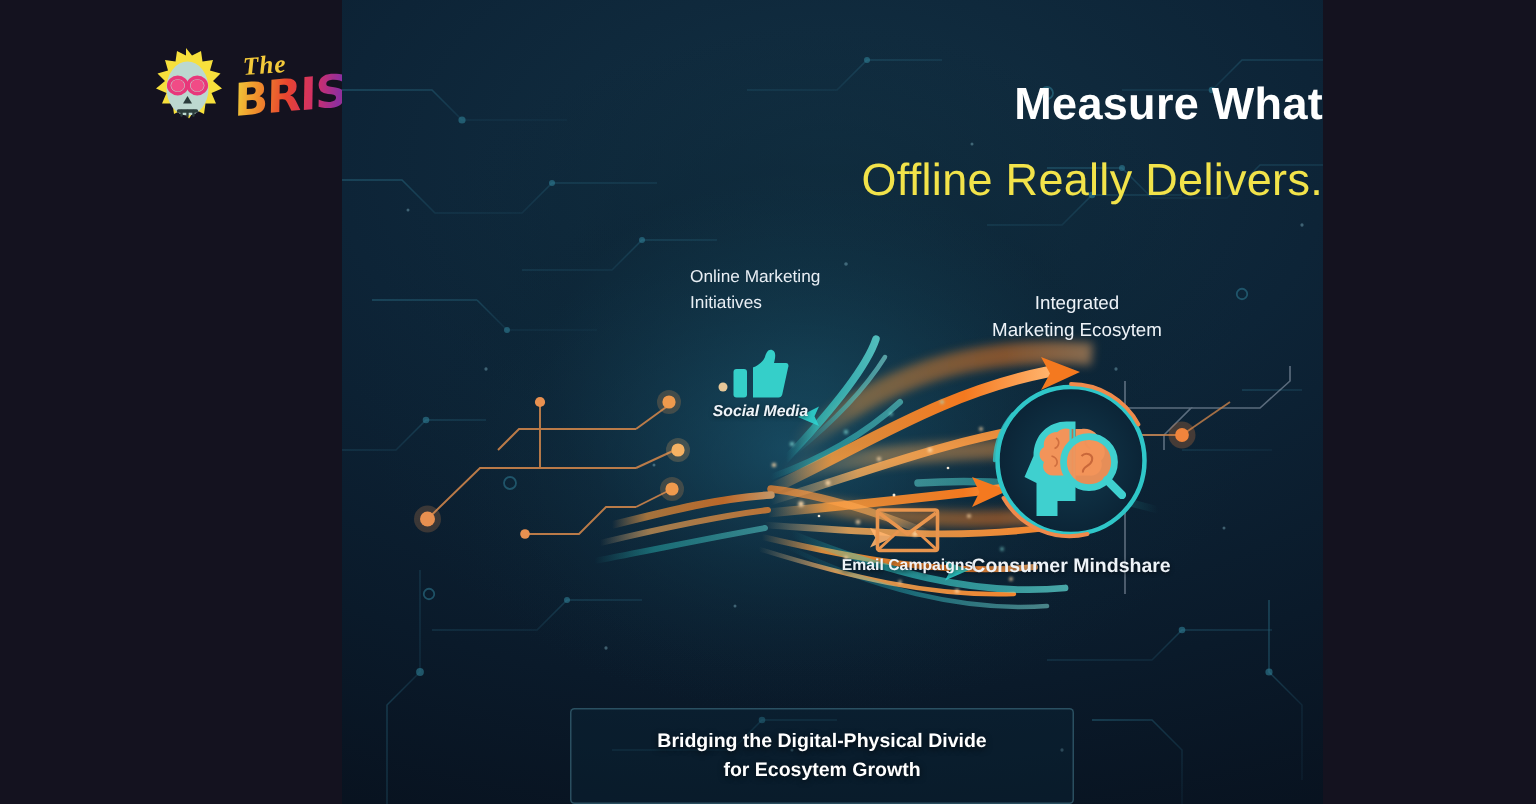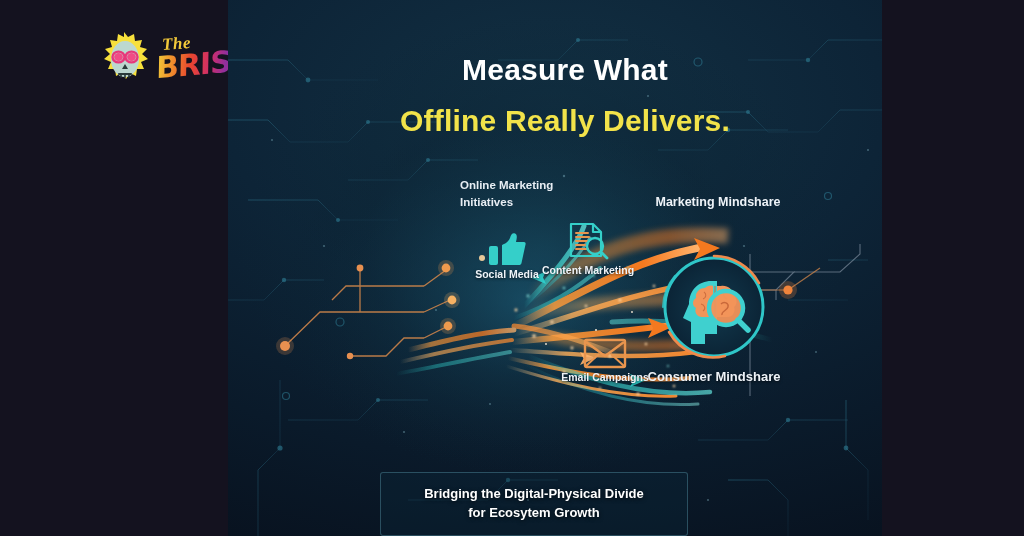--- a/index.html
+++ b/index.html
@@ -54,73 +54,73 @@
       radial-gradient(ellipse 120% 90% at 50% 20%, #123043 0%, #0d2437 42%, #0a1a2a 74%, #08121f 100%),
       linear-gradient(180deg, #0c1e2e 0%, #0a1b2a 55%, #081624 100%);
   }
   #circuit { position: absolute; inset: 0; width: 100%; height: 100%; }
   #flows   { position: absolute; inset: 0; width: 100%; height: 100%; }
   #links   { position: absolute; inset: 0; width: 100%; height: 100%; }
 
   
   #headline {
     position: absolute; left: 0; right: 0; top: 52px;
-    text-align: center; z-index: 6; margin-left: 20px;
+    text-align: right; z-index: 6; margin-left: 20px;
   }
   #headline .l1 {
     display: block;
     font-size: 30px; font-weight: bold; color: #ffffff;
     letter-spacing: 0.2px; line-height: 1.18;
   }
   #headline .l2 {
     display: block;
-    font-size: 30px; font-weight: bold; color: #f2e34a;
+    font-size: 30px; font-weight: normal; color: #f2e34a;
     letter-spacing: 0.2px; line-height: 1.18; margin-top: 16px;
   }
 
   
   .col-head {
     position: absolute; z-index: 6;
-    color: #e8eef4; font-size: 11.5px; font-weight: bold;
+    color: #e8eef4; font-size: 11.5px; font-weight: normal;
     line-height: 1.45; text-align: center;
   }
   #head-online  { left: 232px; top: 177px; width: 130px; text-align: left; }
   #head-center  { left: 400px; top: 193px; width: 180px; }
   #head-center { color: #eef3f8; font-size: 12.5px; }
 
   
   .node { position: absolute; z-index: 7; text-align: center; }
   .node .cap {
     display: block;
     color: #eef3f8; font-size: 10.5px; font-weight: bold;
     line-height: 1.3; white-space: nowrap; margin-top: 2px;
     text-shadow: 0 1px 3px rgba(0,0,0,.65);
   }
   .node .ico { display: block; margin: 0 auto; }
 
-  #n-social    { left: 238px; top: 232px; width: 82px; }
+  #n-social    { left: 238px; top: 232px; width: 82px; font-style: italic; }
   #n-content   { left: 310px; top: 222px; width: 100px; }
   #n-email     { left: 308px; top: 337px; width: 96px; margin-left: 21px; }
 
   
   #hub {
     position: absolute; left: 427px; top: 248px;
     width: 118px; height: 118px; z-index: 7;
   }
   #hub-cap {
     position: absolute; left: 405px; top: 369px; width: 162px;
     text-align: center; z-index: 7;
     color: #eef3f8; font-size: 13px; font-weight: bold;
     text-shadow: 0 1px 3px rgba(0,0,0,.65);
   }
 
   
   #footer-box {
     position: absolute; left: 152px; top: 472px;
-    width: 308px; height: 64px; z-index: 6;
+    width: 336px; height: 64px; z-index: 6;
     border: 1px solid rgba(120,200,220,0.30);
     border-radius: 3px;
     background: rgba(12,40,58,0.34);
     display: flex; align-items: center; justify-content: center;
   }
   #footer-box .ftxt {
     color: #ffffff; font-size: 13px; font-weight: bold;
     line-height: 1.45; text-align: center;
     text-shadow: 0 1px 4px rgba(0,0,0,.7);
   }
@@ -376,21 +376,22 @@
       <span class="l1">Measure What</span>
       <span class="l2">Offline Really Delivers.</span>
     </div>
 
     <div class="col-head" id="head-online">
       <div>Online Marketing</div>
       <div>Initiatives</div>
     </div>
 
     <div class="col-head" id="head-center">
-      <div>Marketing Mindshare</div>
+      <div>Integrated</div>
+      <div>Marketing Ecosytem</div>
     </div>
 
     <div id="hub">
       <svg viewBox="0 0 118 118" width="118" height="118">
         <defs>
           <radialGradient id="hubBg" cx="50%" cy="50%" r="50%">
             <stop offset="0%" stop-color="#123a4e"></stop>
             <stop offset="100%" stop-color="#0b2436"></stop>
           </radialGradient>
         </defs>
@@ -423,36 +424,20 @@
     <div id="hub-cap">Consumer Mindshare</div>
 
     <div class="node" id="n-social">
       <svg class="ico" width="38" height="34" viewBox="0 0 38 34">
         <rect x="1" y="14" width="9" height="19" rx="2" fill="#35cfc9"></rect>
         <path d="M14 33 L14 13 C14 13 20 11 22 6 C23 2.5 24.5 0.5 27 1.5 C29.5 2.5 29 6 28 10 L36 10 C37.5 10 38 11.5 37.4 13 L33.5 31 C33.1 32.4 32.3 33 31 33 Z" fill="#35cfc9"></path>
       </svg>
       <span class="cap">Social Media</span>
     </div>
 
-    <div class="node" id="n-content">
-      <svg class="ico" width="42" height="40" viewBox="0 0 42 40">
-        <path d="M4 2 H26 L34 10 V34 H4 Z" fill="none" stroke="#35cfc9" stroke-width="2.2" stroke-linejoin="round"></path>
-        <path d="M26 2 V10 H34" fill="none" stroke="#35cfc9" stroke-width="2.2" stroke-linejoin="round"></path>
-        <g stroke="#e8954e" stroke-width="2" stroke-linecap="round">
-          <path d="M9 11 H21"></path>
-            <path d="M9 15 H22"></path>
-            <path d="M9 19 H20"></path>
-          <path d="M9 23 H18"></path>
-            <path d="M9 27 H21"></path>
-        </g>
-        <circle cx="28" cy="24" r="8" fill="none" stroke="#35cfc9" stroke-width="2.4"></circle>
-        <path d="M34 30 L40 36" stroke="#35cfc9" stroke-width="2.8" stroke-linecap="round"></path>
-      </svg>
-      <span class="cap">Content Marketing</span>
-    </div>
 
     <div class="node" id="n-email">
       <svg class="ico" width="44" height="32" viewBox="0 0 44 32">
         <rect x="2" y="3" width="40" height="27" rx="1.5" fill="none" stroke="#e8954e" stroke-width="2.4"></rect>
         <path d="M3 5 L22 19 L41 5" fill="none" stroke="#e8954e" stroke-width="2.4" stroke-linejoin="round"></path>
         <path d="M3 29 L16 17 M41 29 L28 17" fill="none" stroke="#e8954e" stroke-width="2"></path>
       </svg>
       <span class="cap">Email Campaigns</span>
     </div>
 

